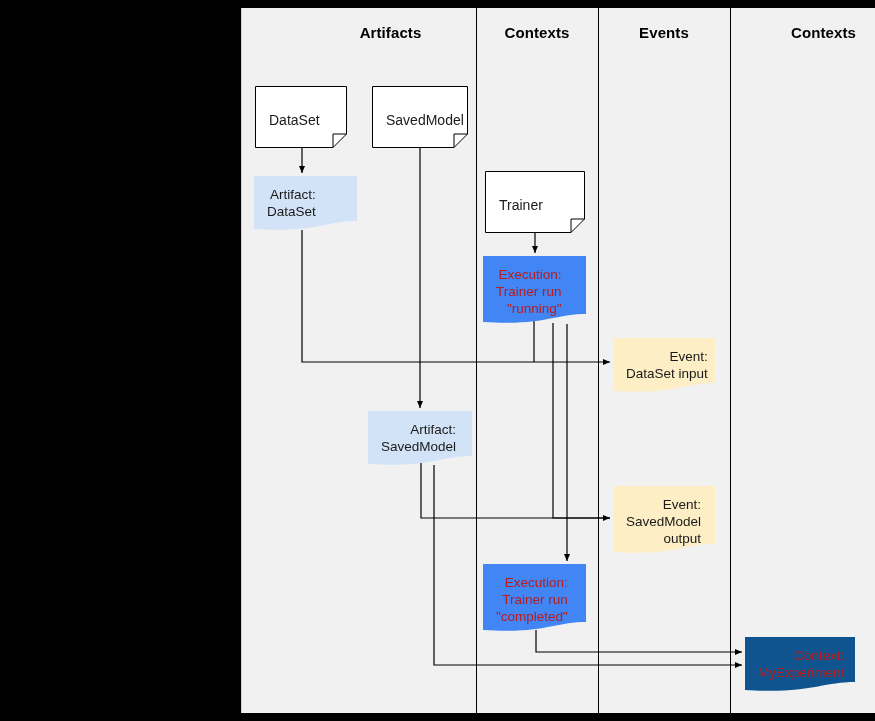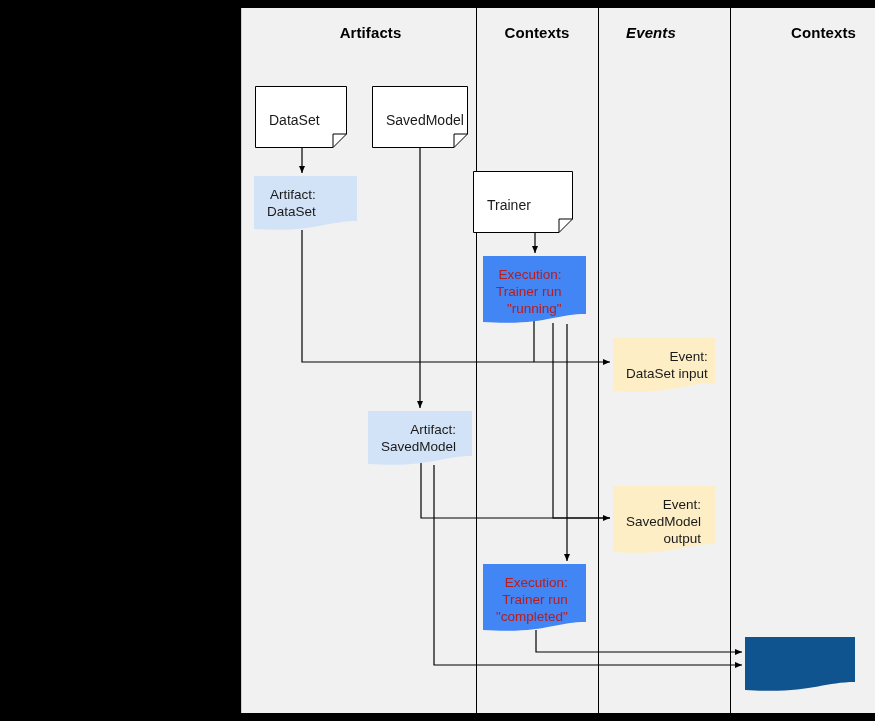--- a/index.html
+++ b/index.html
@@ -109,23 +109,23 @@
 
 <div id="stage">
   <div id="diagram">
 
     <div class="border-left"></div>
 
     <div class="lane-divider" style="left:235px;"></div>
     <div class="lane-divider" style="left:357px;"></div>
     <div class="lane-divider" style="left:489px;"></div>
 
-    <div class="lane-header" style="left:12px;width:235px;">Artifacts</div>
+    <div class="lane-header" style="left:0px;width:235px;padding-left:32px;">Artifacts</div>
     <div class="lane-header" style="left:235px;width:122px;">Contexts</div>
-    <div class="lane-header" style="left:344px;width:132px;font-style:italic;">Events</div>
+    <div class="lane-header" style="left:357px;width:132px;">Events</div>
     <div class="lane-header" style="left:510px;width:145px;">Contexts</div>
 
     <svg id="connectors" viewBox="0 0 634 705" width="634" height="705">
       <defs>
         <marker id="arrow" markerWidth="8" markerHeight="8" refX="7" refY="3" orient="auto" markerUnits="userSpaceOnUse">
           <path d="M0,0 L7,3 L0,6 z" fill="#000000"></path>
         </marker>
       </defs>
 
       <path d="M61,140 L61,165" stroke="#000000" stroke-width="1.2" fill="none" marker-end="url(#arrow)"></path>
@@ -158,21 +158,21 @@
     </div>
 
     <div class="doc-node" style="left:131px;top:78px;width:96px;height:62px;background:transparent;">
       <svg class="doc-svg" width="96" height="62" viewBox="0 0 96 62">
         <path d="M0.5,0.5 L95.5,0.5 L95.5,48 L82,61.5 L0.5,61.5 Z" fill="#ffffff" stroke="#000000" stroke-width="1"></path>
         <path d="M95.5,48 L82,48 L82,61.5" fill="none" stroke="#000000" stroke-width="1"></path>
       </svg>
       <div class="doc-label">SavedModel</div>
     </div>
 
-    <div class="doc-node" style="left:232px;top:163px;width:100px;height:62px;background:transparent;">
+    <div class="doc-node" style="left:244px;top:163px;width:100px;height:62px;background:transparent;">
       <svg class="doc-svg" width="100" height="62" viewBox="0 0 100 62">
         <path d="M0.5,0.5 L99.5,0.5 L99.5,48 L86,61.5 L0.5,61.5 Z" fill="#ffffff" stroke="#000000" stroke-width="1"></path>
         <path d="M99.5,48 L86,48 L86,61.5" fill="none" stroke="#000000" stroke-width="1"></path>
       </svg>
       <div class="doc-label">Trainer</div>
     </div>
 
     <div class="wave-node" style="left:13px;top:168px;width:103px;height:57px;">
       <svg width="103" height="57" viewBox="0 0 103 57">
         <path d="M0,0 L103,0 L103,45 C72,45 60,57 0,53 Z" fill="#d2e3f8"></path>
@@ -221,16 +221,18 @@
       </svg>
       <div class="wave-label dark">Event:
 SavedModel
 output</div>
     </div>
 
     <div class="wave-node" style="left:504px;top:629px;width:110px;height:57px;">
       <svg width="110" height="57" viewBox="0 0 110 57">
         <path d="M0,0 L110,0 L110,45 C77,45 64,57 0,53 Z" fill="#10548f"></path>
       </svg>
+      <div class="wave-label light">Context:
+MyExperiment</div>
     </div>
 
   </div>
 </div>
 
 </body></html>

